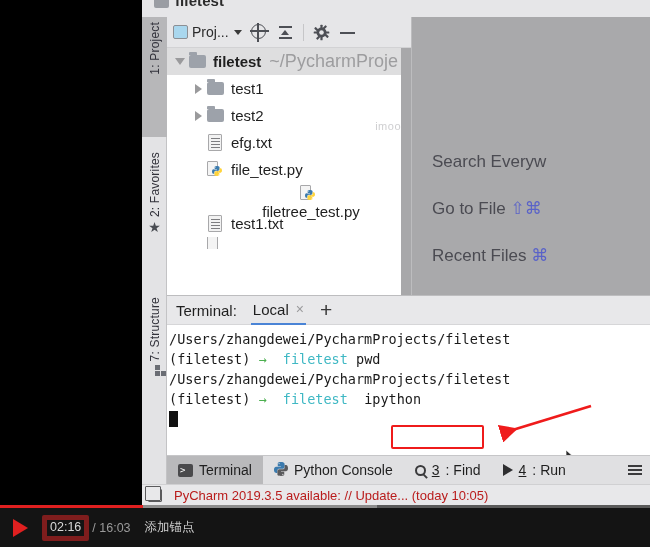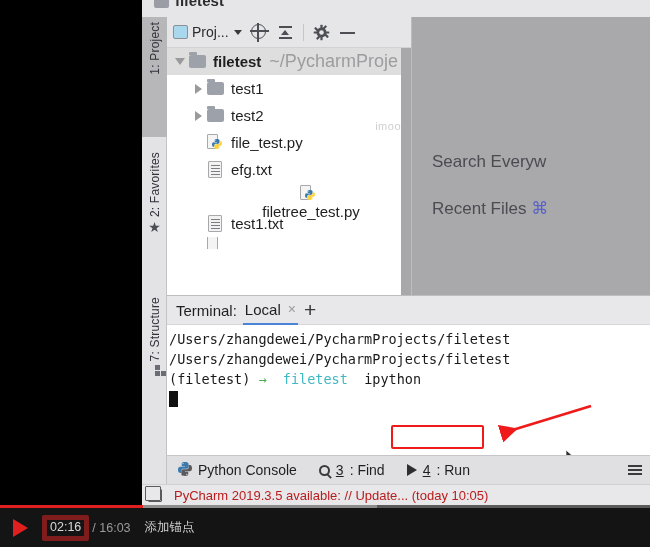--- a/index.html
+++ b/index.html
@@ -194,21 +194,21 @@
   }
   .hint-key { color: #5a63c8; }
 
   
   .terminal {
     position: absolute; left: 25px; top: 295px; width: 483px; height: 170px;
     background: #fff; border-top: 1px solid #bdbdbf;
   }
   .term-head {
     height: 29px; background: #e8e8ea; display: flex; align-items: center;
-    padding-left: 9px; gap: 6px; border-bottom: 1px solid #d6d6d8;
+    padding-left: 9px; gap: 14px; border-bottom: 1px solid #d6d6d8;
   }
   .term-head .lab { font-size: 15px; color: #1f1f1f; }
   .term-tab {
     display: flex; align-items: center; gap: 7px; height: 29px;
     border-bottom: 2.5px solid #4a84d6; padding: 0 2px;
   }
   .term-tab .tname { font-size: 15px; color: #1f1f1f; }
   .close-x { font-size: 14px; color: #9a9a9c; line-height: 14px; }
   .plus { font-size: 21px; color: #3a3a3a; line-height: 18px; font-weight: 300; }
 
@@ -425,38 +425,38 @@
               <span class="arrow-r"></span>
             </span>
           <span class="ic">
               <span class="ico-folder"></span>
             </span>
           <span class="tree-label">test2</span>
         </div>
 
         <div class="tree-row" style="padding-left:38px;">
           <span class="ic">
+              <span class="ico-txt"></span>
+            </span>
+          <span class="tree-label">efg.txt</span>
+        </div>
+
+        <div class="tree-row" style="padding-left:38px;">
+          <span class="ic">
             <span class="ico-py">
               <span class="pg"></span>
               <svg class="sb" viewBox="0 0 16 16" width="11" height="11">
                 <path fill="#3b7aad" d="M7.8 0C4 0 4.3 1.6 4.3 1.6v3.3h3.6v.5H2.9S0 5.1 0 8.9s2.5 3.6 2.5 3.6h1.3v-2.4s-.1-2.5 2.4-2.5h3.5s2.4 0 2.4-2.3V2.4S12.4 0 7.8 0zM5.8 1.1c.4 0 .7.3.7.7s-.3.7-.7.7-.7-.3-.7-.7.3-.7.7-.7z"></path>
                 <path fill="#ffd43b" d="M8.1 16c3.8 0 3.6-1.6 3.6-1.6v-3.3H8v-.5h5.1s2.9.3 2.9-3.5-2.5-3.6-2.5-3.6h-1.3v2.4s.1 2.5-2.4 2.5H6.3s-2.4 0-2.4 2.3v3.7S3.5 16 8.1 16zm2-1.1c-.4 0-.7-.3-.7-.7s.3-.7.7-.7.7.3.7.7-.3.7-.7.7z"></path>
               </svg>
             </span>
           </span>
           <span class="tree-label">file_test.py</span>
         </div>
 
-        <div class="tree-row" style="padding-left:38px;">
-          <span class="ic">
-              <span class="ico-txt"></span>
-            </span>
-          <span class="tree-label">efg.txt</span>
-        </div>
-
         <div class="tree-row" style="padding-left:38px;flex-direction:column;">
           <span class="ic">
             <span class="ico-py">
               <span class="pg"></span>
               <svg class="sb" viewBox="0 0 16 16" width="11" height="11">
                 <path fill="#3b7aad" d="M7.8 0C4 0 4.3 1.6 4.3 1.6v3.3h3.6v.5H2.9S0 5.1 0 8.9s2.5 3.6 2.5 3.6h1.3v-2.4s-.1-2.5 2.4-2.5h3.5s2.4 0 2.4-2.3V2.4S12.4 0 7.8 0zM5.8 1.1c.4 0 .7.3.7.7s-.3.7-.7.7-.7-.3-.7-.7.3-.7.7-.7z"></path>
                 <path fill="#ffd43b" d="M8.1 16c3.8 0 3.6-1.6 3.6-1.6v-3.3H8v-.5h5.1s2.9.3 2.9-3.5-2.5-3.6-2.5-3.6h-1.3v2.4s.1 2.5-2.4 2.5H6.3s-2.4 0-2.4 2.3v3.7S3.5 16 8.1 16zm2-1.1c-.4 0-.7-.3-.7-.7s.3-.7.7-.7.7.3.7.7-.3.7-.7.7z"></path>
               </svg>
             </span>
           </span>
@@ -482,38 +482,42 @@
         <div class="tree-scroll"></div>
       </div>
     </div>
 
     <div class="editor-area">
       <div class="hint-list">
         <div class="hint-row">
           <span>Search Everyw</span>
         </div>
         <div class="hint-row">
+          <span>Go to File </span><span class="hint-key">⇧⌘</span>
+        </div>
+        <div class="hint-row">
           <span>Recent Files </span><span class="hint-key">⌘</span>
         </div>
       </div>
     </div>
 
     <div class="terminal">
       <div class="term-head">
         <span class="lab">Terminal:</span>
         <span class="term-tab">
           <span class="tname">Local</span>
           <span class="close-x">×</span>
         </span>
         <span class="plus">+</span>
       </div>
 
       <div class="term-body">
         <div class="term-line">/Users/zhangdewei/PycharmProjects/filetest</div>
 
+        <div class="term-line"><span>(filetest)</span><span> </span><span class="tok-arrow">→</span><span>  </span><span class="tok-branch">filetest</span><span> </span><span>pwd</span></div>
 
         <div class="term-line">/Users/zhangdewei/PycharmProjects/filetest</div>
 
         <div class="term-line"><span>(filetest)</span><span> </span><span class="tok-arrow">→</span><span>  </span><span class="tok-branch">filetest</span><span>  </span><span>ipython</span></div>
 
         <div class="term-line"><span class="cursor-block"></span></div>
 
         <div class="hl-box"></div>
 
         <svg class="arrow-svg" width="110" height="40">
@@ -526,20 +530,24 @@
         </svg>
 
         <svg class="mouse-cursor" width="14" height="18">
           <path d="M1 1 L1 14 L4.4 10.8 L6.6 15.6 L8.8 14.6 L6.6 10 L11 10 Z" fill="#2b2b2b" stroke="#ffffff" stroke-width="0.7"></path>
         </svg>
       </div>
     </div>
 
     <div class="bottom-tabs">
 
+      <div class="btab active">
+        <span class="ico-term-sq"></span>
+        <span>Terminal</span>
+      </div>
 
       <div class="btab">
         <span>
           <svg width="14" height="14" viewBox="0 0 16 16">
             <path fill="#3b7aad" d="M7.8 0C4 0 4.3 1.6 4.3 1.6v3.3h3.6v.5H2.9S0 5.1 0 8.9s2.5 3.6 2.5 3.6h1.3v-2.4s-.1-2.5 2.4-2.5h3.5s2.4 0 2.4-2.3V2.4S12.4 0 7.8 0zM5.8 1.1c.4 0 .7.3.7.7s-.3.7-.7.7-.7-.3-.7-.7.3-.7.7-.7z"></path>
             <path fill="#5a5a5c" d="M8.1 16c3.8 0 3.6-1.6 3.6-1.6v-3.3H8v-.5h5.1s2.9.3 2.9-3.5-2.5-3.6-2.5-3.6h-1.3v2.4s.1 2.5-2.4 2.5H6.3s-2.4 0-2.4 2.3v3.7S3.5 16 8.1 16zm2-1.1c-.4 0-.7-.3-.7-.7s.3-.7.7-.7.7.3.7.7-.3.7-.7.7z"></path>
           </svg>
         </span>
         <span>Python Console</span>
       </div>

